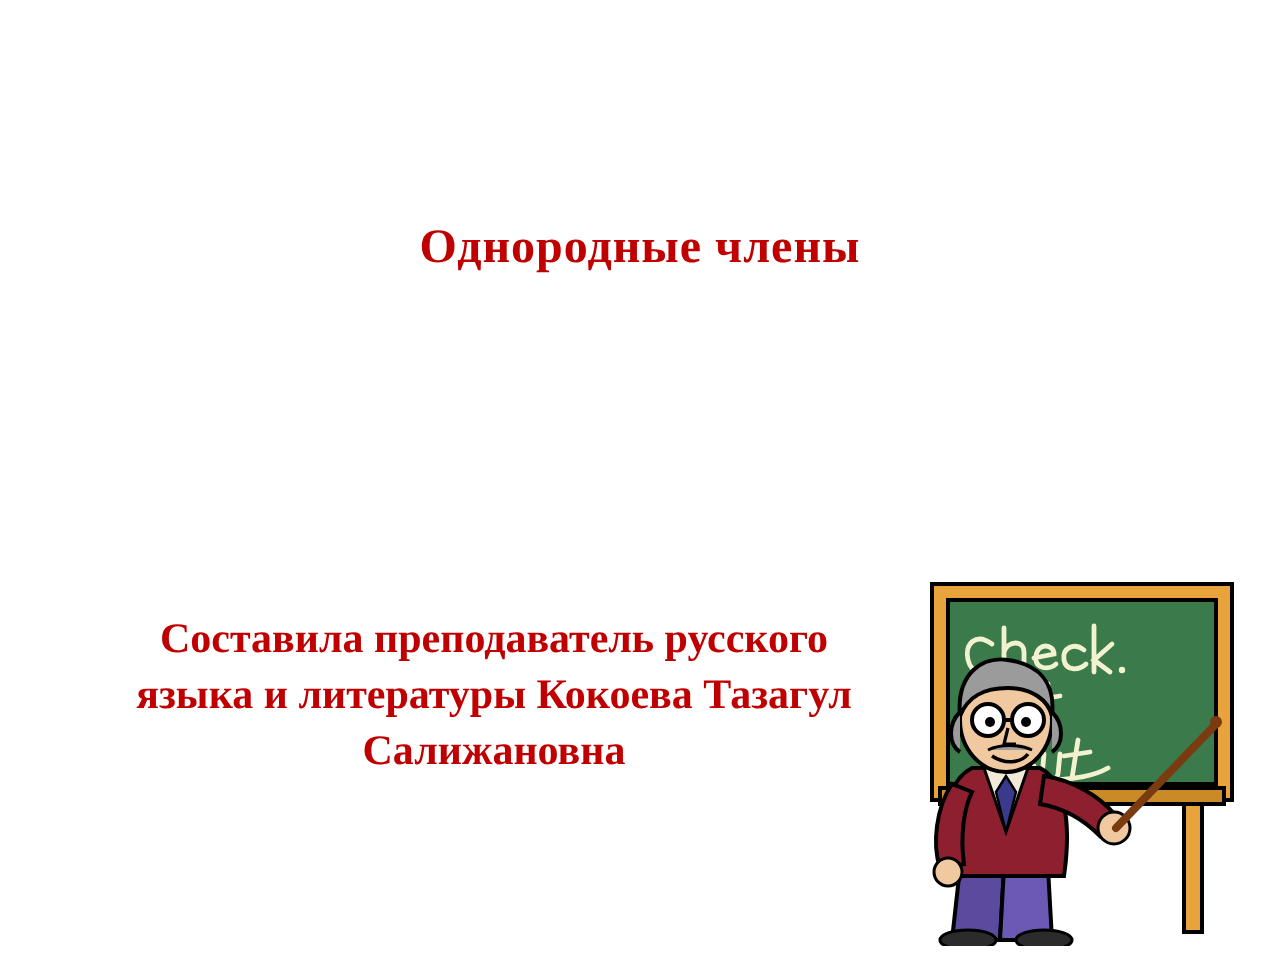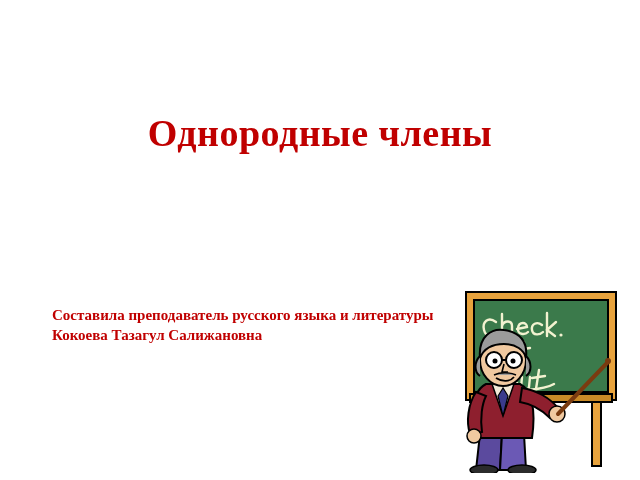--- a/index.html
+++ b/index.html
@@ -17,34 +17,35 @@
   }
   #title {
     position: absolute;
     left: 60px;
     top: 108px;
     width: 520px;
     text-align: center;
     color: #c00000;
     font-family: "Liberation Serif", serif;
     font-weight: bold;
-    font-size: 38px;
+    font-size: 24px;
     line-height: 1.35;
     letter-spacing: 0.5px;
   }
   #subtitle {
     position: absolute;
     left: 52px;
     top: 306px;
     width: 390px;
     color: #c00000;
     font-family: "Liberation Serif", serif;
     font-weight: bold;
-    font-size: 15px;
+    font-size: 21px;
     line-height: 1.33;
+    text-align: center;
   }
   #illustration {
     position: absolute;
     left: 440px;
     top: 288px;
     width: 190px;
     height: 185px;
   }
 </style>
 </head>

